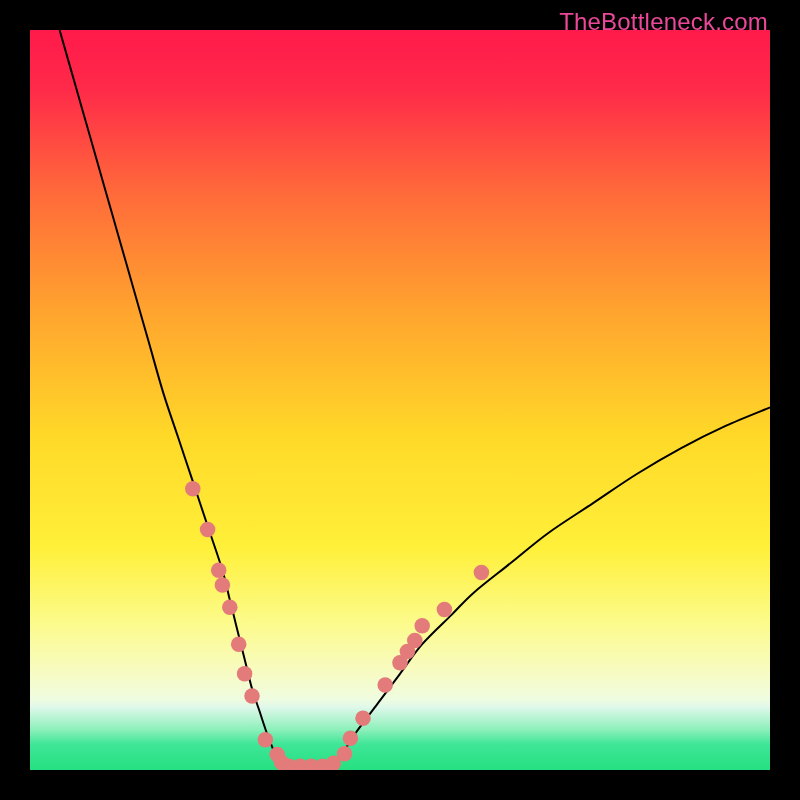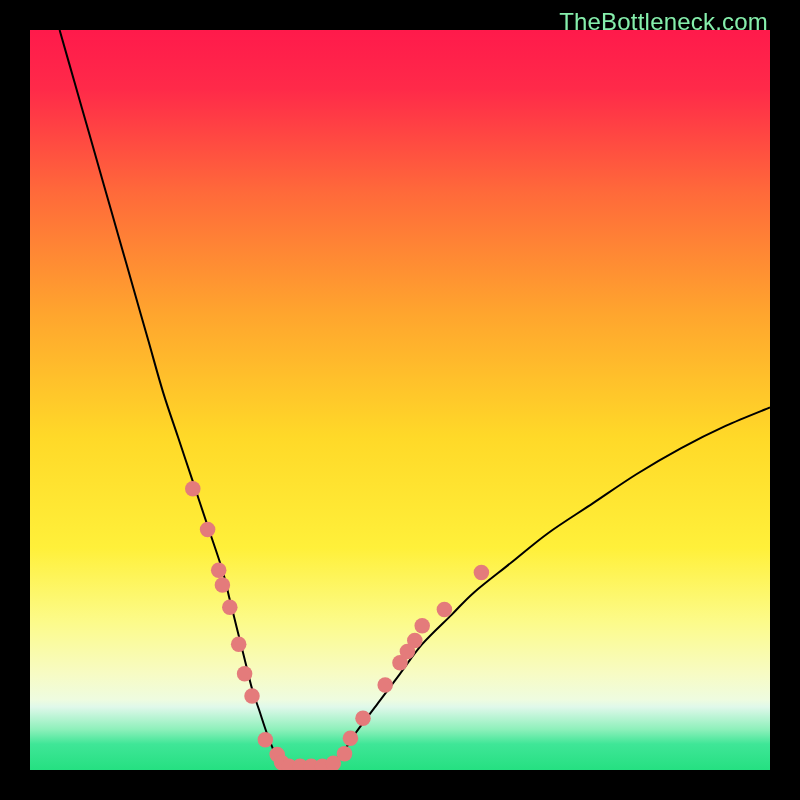--- a/index.html
+++ b/index.html
@@ -30,21 +30,21 @@
     top: 0;
     width: 100%;
     height: 740px;
   }
   .watermark {
     position: absolute;
     top: 8px;
     right: 32px;
     font-family: Arial, Helvetica, sans-serif;
     font-size: 24px;
-    color: #86efac;
+    color: #ec4899;
     letter-spacing: 0.2px;
   }
   svg.curve-layer {
     position: absolute;
     left: 0;
     top: 0;
     width: 740px;
     height: 740px;
   }
 </style>

